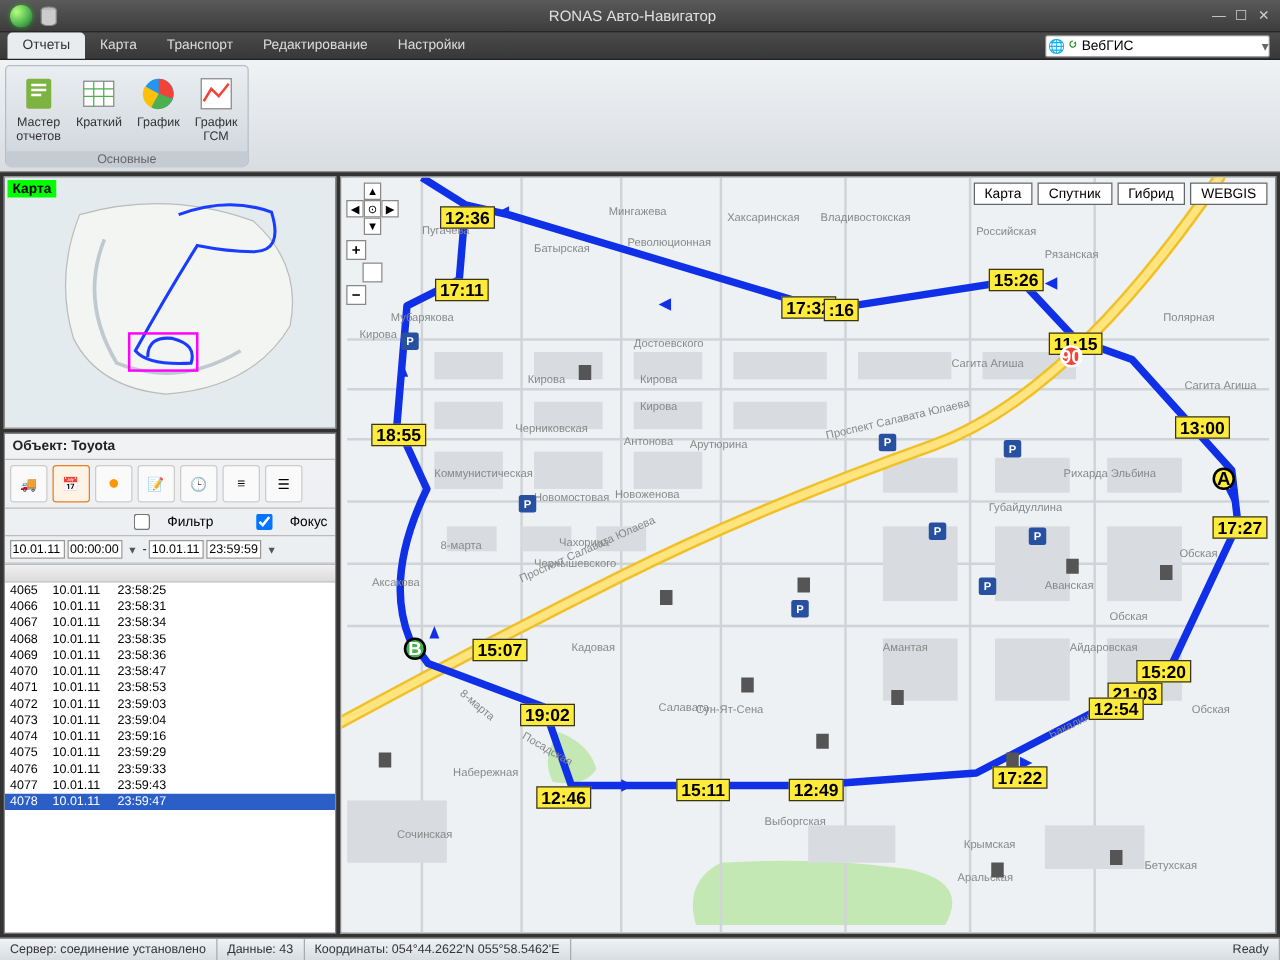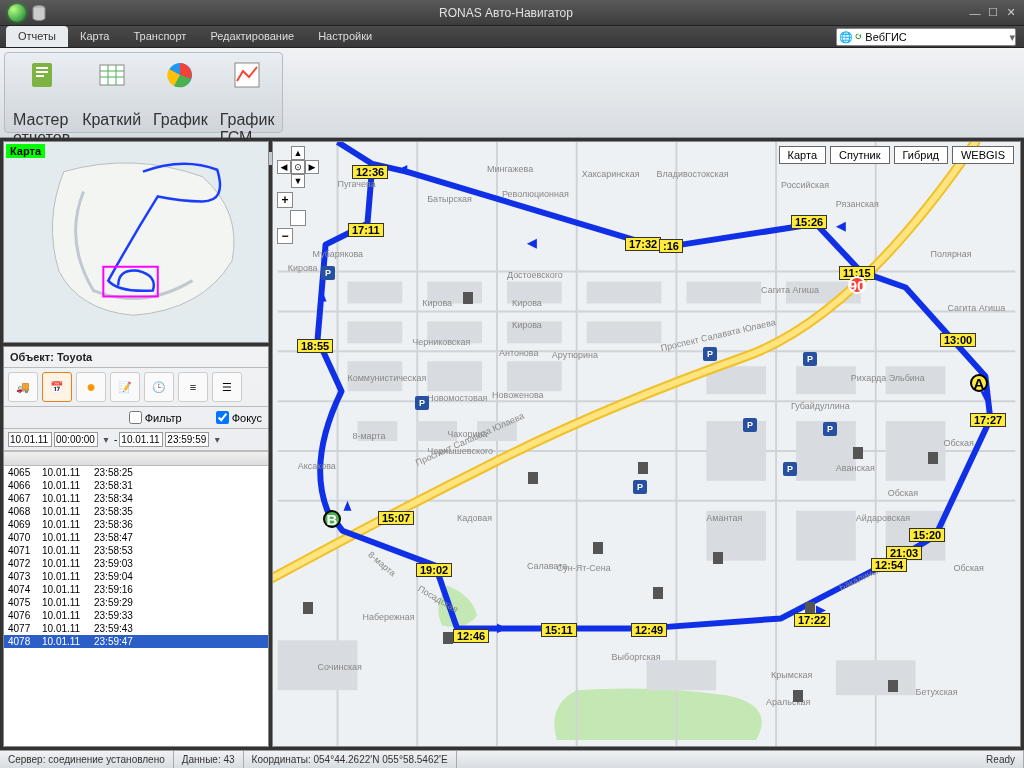--- a/index.html
+++ b/index.html
@@ -22,37 +22,37 @@
 .addr-box .refresh-icon { width: 14px; height: 14px; margin-right: 2px; }
 .addr-box input { border: none; flex: 1; font-size: 11px; outline: none; padding: 0 2px; }
 .addr-box .dd { width: 12px; text-align: center; color: #666; }
 
 
 .ribbon { height: 90px; background: linear-gradient(#f0f2f4,#d8dde2); display: flex; padding: 4px; gap: 4px; border-bottom: 1px solid #999; }
 .ribbon-group { border: 1px solid #b5bcc4; border-radius: 4px; background: linear-gradient(#eaeef2,#cfd5db); display: flex; flex-direction: column; }
 .ribbon-group-items { display: flex; flex: 1; padding: 2px; }
 .ribbon-item { display: flex; flex-direction: column; align-items: center; justify-content: flex-start; padding: 4px 6px; cursor: pointer; min-width: 40px; }
 .ribbon-item .ric { width: 32px; height: 32px; margin-bottom: 2px; display:flex; align-items:center; justify-content:center; }
-.ribbon-item .rlabel { font-size: 16px; color: #333; text-align: left; line-height: 1.1; margin-top: 18px; }
+.ribbon-item .rlabel { font-size: 10px; color: #333; text-align: center; line-height: 1.1; }
 .ribbon-group-title { font-size: 10px; color: #666; text-align: center; padding: 1px; background: #c4cbd2; border-radius: 0 0 4px 4px; }
 
 
 .main { display: flex; height: 612px; background: #333; padding: 3px; gap: 3px; }
 .leftcol { width: 266px; display: flex; flex-direction: column; gap: 3px; }
 .minimap { height: 202px; background: #e8eef0; border: 1px solid #888; position: relative; overflow: hidden; }
 .minimap-label { position: absolute; top: 2px; left: 2px; background: #0f0; font-weight: bold; padding: 1px 4px; font-size: 11px; }
 .minimap svg { width: 100%; height: 100%; }
 
 .object-panel { flex: 1; background: linear-gradient(#f0f2f4,#e0e4e8); border: 1px solid #888; display: flex; flex-direction: column; }
 .object-title { padding: 4px 6px; font-weight: bold; font-size: 11px; color: #222; border-bottom: 1px solid #bbb; }
 .obj-toolbar { display: flex; padding: 4px; gap: 4px; border-bottom: 1px solid #bbb; }
 .obj-btn { width: 30px; height: 30px; border: 1px solid #ccc; border-radius: 3px; background: #fafafa; cursor: pointer; display:flex; align-items:center; justify-content:center; }
 .obj-btn.selected { border-color: #e67e22; background: #fff3e6; }
 .filter-row { display: flex; align-items: center; padding: 4px 6px; gap: 10px; border-bottom: 1px solid #bbb; justify-content:flex-end; }
-.filter-row label { display: flex; align-items: center; gap: 3px; font-size: 11px; padding-left: 24px; }
+.filter-row label { display: flex; align-items: center; gap: 14px; font-size: 11px; padding-left: 24px; }
 .date-row { display: flex; align-items: center; padding: 3px 4px; gap: 2px; border-bottom: 1px solid #bbb; font-size: 10px; }
 .date-row input { width: 44px; font-size: 10px; border: 1px solid #999; padding: 1px; }
 .date-row .dd { width: 12px; text-align: center; cursor: pointer; color:#555; }
 .data-grid { flex: 1; background: #fff; overflow-y: scroll; border-top: 1px solid #bbb; position:relative; }
 .data-grid-header { height:14px; background:linear-gradient(#f0f0f0,#dcdcdc); border-bottom:1px solid #bbb; }
 .data-row { display: flex; font-size: 10px; padding: 0 4px; height: 13px; align-items: center; }
 .data-row span { display: inline-block; }
 .data-row .c1 { width: 34px; }
 .data-row .c2 { width: 52px; }
 .data-row .c3 { width: 52px; }
@@ -64,21 +64,21 @@
 .map-controls { position: absolute; top: 4px; left: 4px; z-index: 5; }
 .map-controls .pan { width: 42px; height: 42px; position: relative; }
 .map-controls .pan div { position: absolute; width: 14px; height: 14px; background: #fff; border: 1px solid #888; font-size: 9px; text-align: center; line-height: 12px; cursor: pointer; }
 .pan .n { top: 0; left: 14px; } .pan .s { bottom: 0; left: 14px; } .pan .w { top: 14px; left: 0; } .pan .e { top: 14px; right: 0; } .pan .c { top: 14px; left: 14px; }
 .map-controls .zoom { margin-top: 4px; }
 .map-controls .zoom div { width: 16px; height: 16px; background: #fff; border: 1px solid #888; text-align: center; line-height: 14px; cursor: pointer; margin-bottom: 2px; font-size: 12px; font-weight: bold; }
 .map-controls .zoomtrack { width:6px; height:40px; background:#ccc; margin:2px auto; border:1px solid #888;}
 .layer-btns { position: absolute; top: 4px; right: 6px; display: flex; gap: 4px; z-index: 5; }
 .layer-btn { background: #fff; border: 1px solid #666; padding: 2px 8px; font-size: 11px; cursor: pointer; }
 .layer-btn.active { font-weight: normal; }
-.time-tag { position:absolute; background:#ffeb3b; border:1px solid #333; padding:0 3px; font-size:11px; font-weight:bold; z-index:4; white-space:nowrap;}
+.time-tag { position:absolute; background:#ffeb3b; border:1px solid #333; padding:0 3px; font-size:14px; font-weight:bold; z-index:4; white-space:nowrap;}
 .map-marker { position:absolute; width:18px; height:18px; border-radius:50%; border:2px solid #000; display:flex; align-items:center; justify-content:center; font-size:15px; font-weight:bold; z-index:4; }
 .map-marker.A { background:#ffeb3b; }
 .map-marker.B { background:#4caf50; color:#fff;}
 .map-marker.speed { background:#f44336; color:#fff; border-color:#fff;}
 .p-icon { position:absolute; width:14px; height:14px; background:#2850a0; color:#fff; font-size:9px; font-weight:bold; text-align:center; line-height:14px; border-radius:2px; z-index:3;}
 .fuel-icon { position:absolute; width:10px; height:12px; background:#555; z-index:3;}
 
 
 .statusbar { height: 18px; background: linear-gradient(#f0f2f4,#d8dde2); display: flex; align-items: center; font-size: 10px; color: #333; border-top: 1px solid #999; }
 .statusbar .cell { padding: 0 8px; border-right: 1px solid #aaa; height: 100%; display: flex; align-items: center; }
@@ -446,21 +446,21 @@
         <div class="time-tag" style="left: 518px; top: 73px;">15:26</div>
         <div class="time-tag" style="left: 566px; top: 124px;">11:15</div>
         <div class="time-tag" style="left: 667px; top: 191px;">13:00</div>
         <div class="time-tag" style="left: 697px; top: 271px;">17:27</div>
         <div class="time-tag" style="left: 636px; top: 386px;">15:20</div>
         <div class="time-tag" style="left: 613px; top: 404px;">21:03</div>
         <div class="time-tag" style="left: 598px; top: 416px;">12:54</div>
         <div class="time-tag" style="left: 487px; top: 471px; margin-left: 34px;">17:22</div>
         <div class="time-tag" style="left: 358px; top: 481px;">12:49</div>
         <div class="time-tag" style="left: 268px; top: 481px;">15:11</div>
-        <div class="time-tag" style="left: 180px; top: 487px; text-align: right;">12:46</div>
+        <div class="time-tag" style="left: 156px; top: 487px; text-align: right;">12:46</div>
         <div class="time-tag" style="left: 143px; top: 421px;">19:02</div>
         <div class="time-tag" style="left: 57px; top: 369px; margin-left: 48px;">15:07</div>
         <div class="time-tag" style="left: 24px; top: 197px;">18:55</div>
       </div>
     <div id="markers">
         <div class="map-marker A" style="left: 697px; top: 232px;">A</div>
         <div class="map-marker B" style="left: 50px; top: 368px;">B</div>
         <div class="map-marker speed" style="left: 575px; top: 134px;">90</div>
         <div class="p-icon" style="left: 48px; top: 124px;">P</div>
         <div class="p-icon" style="left: 142px; top: 254px;">P</div>

